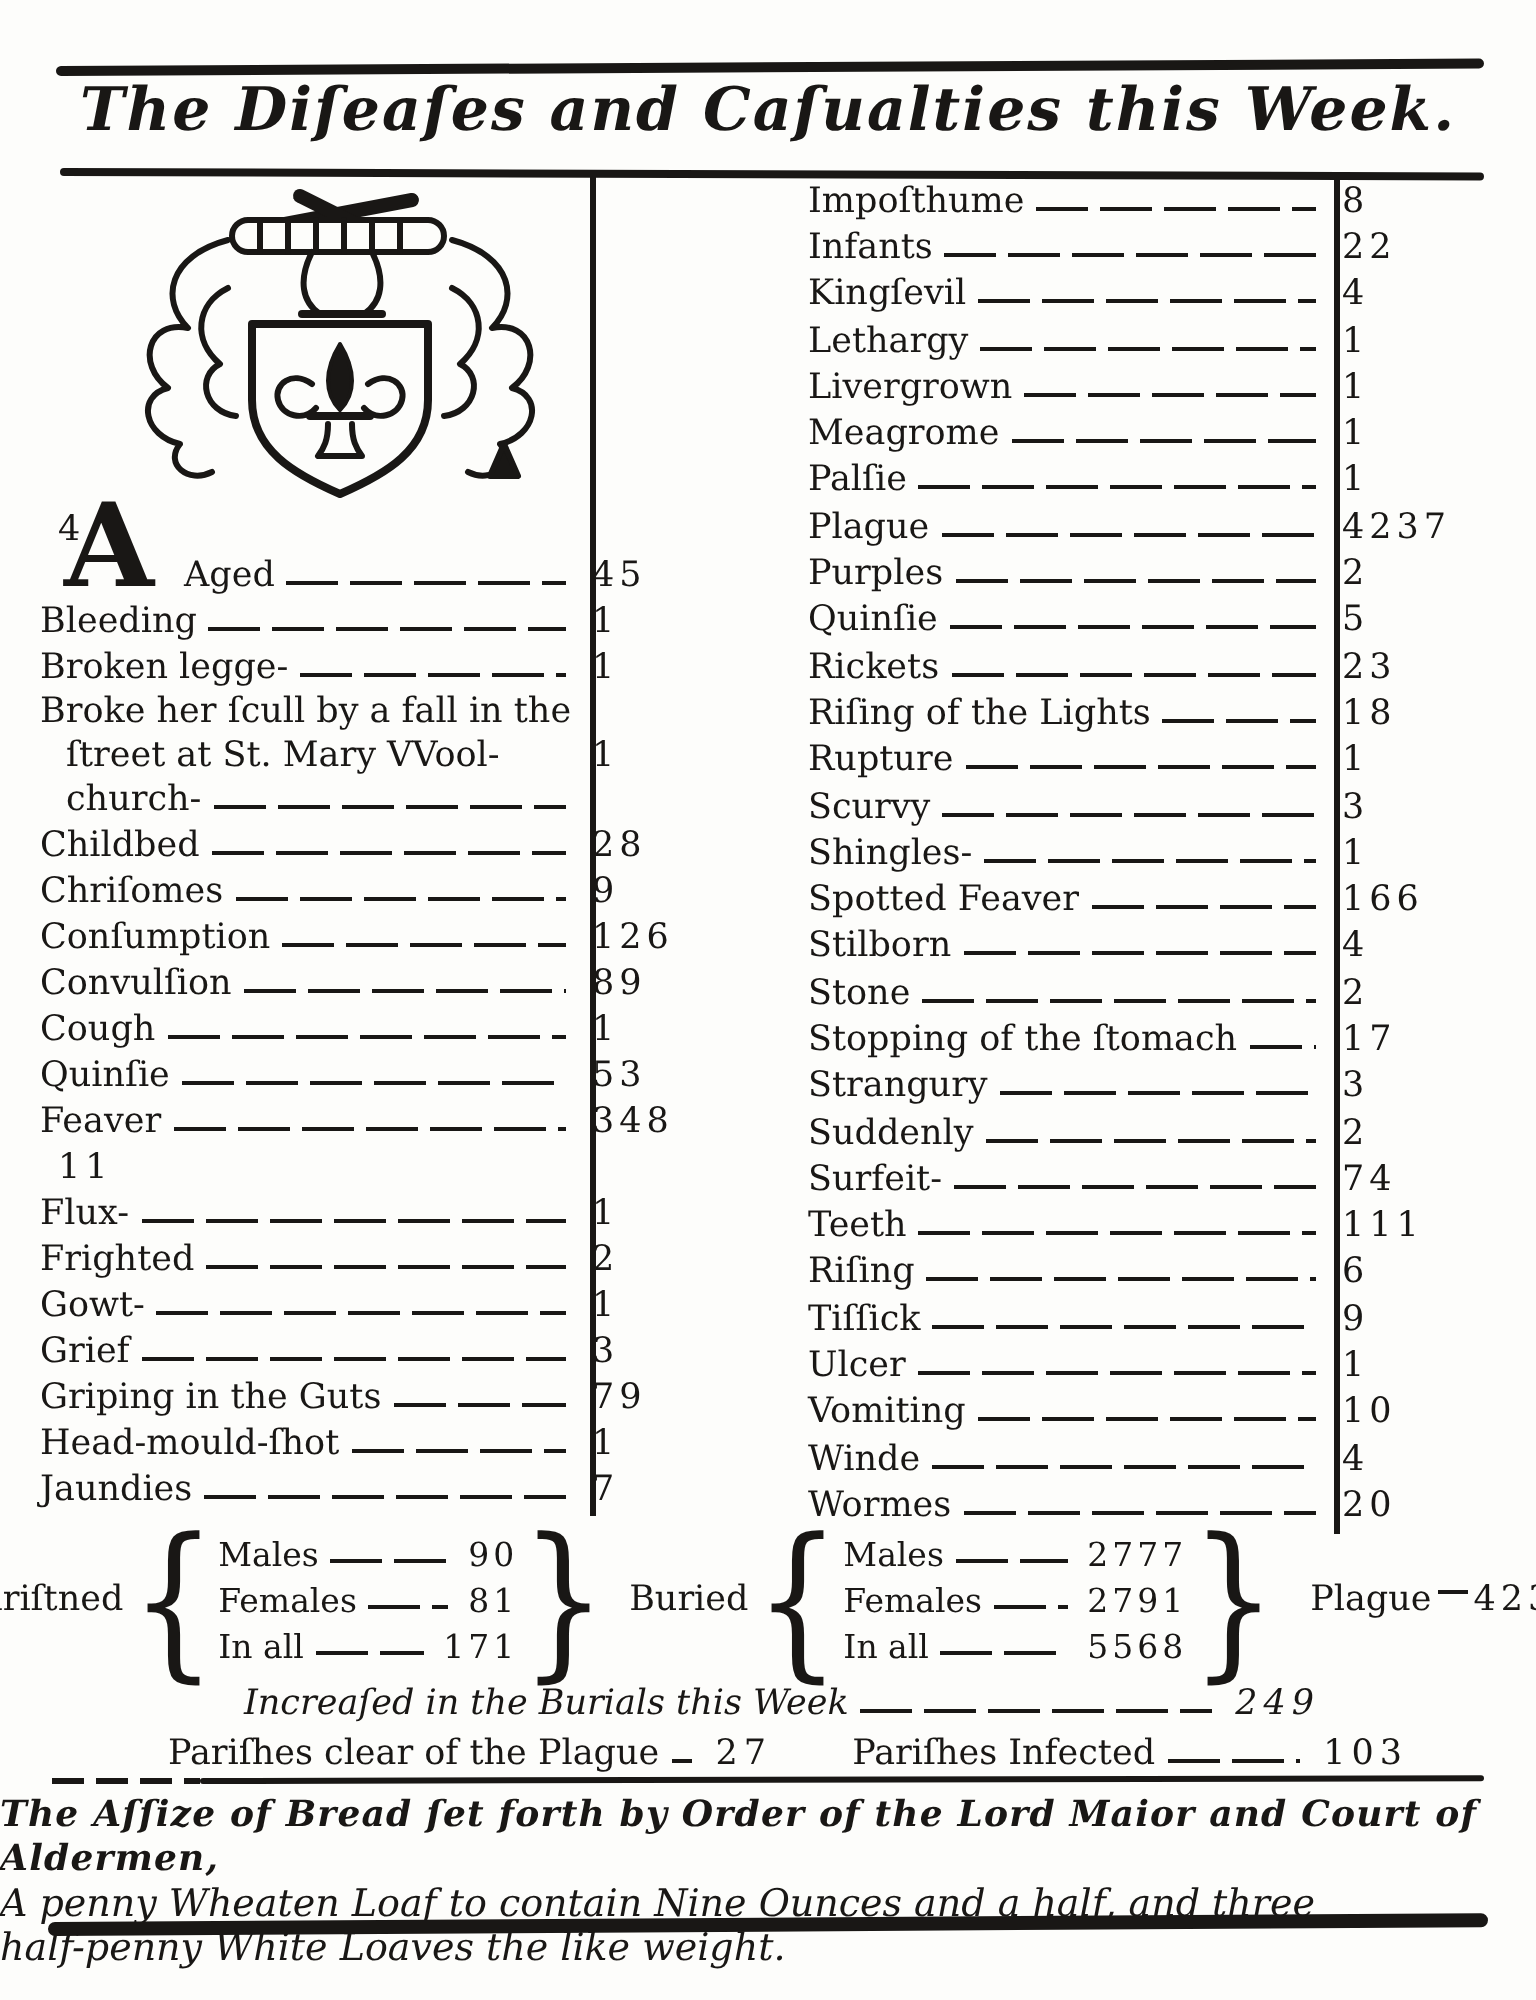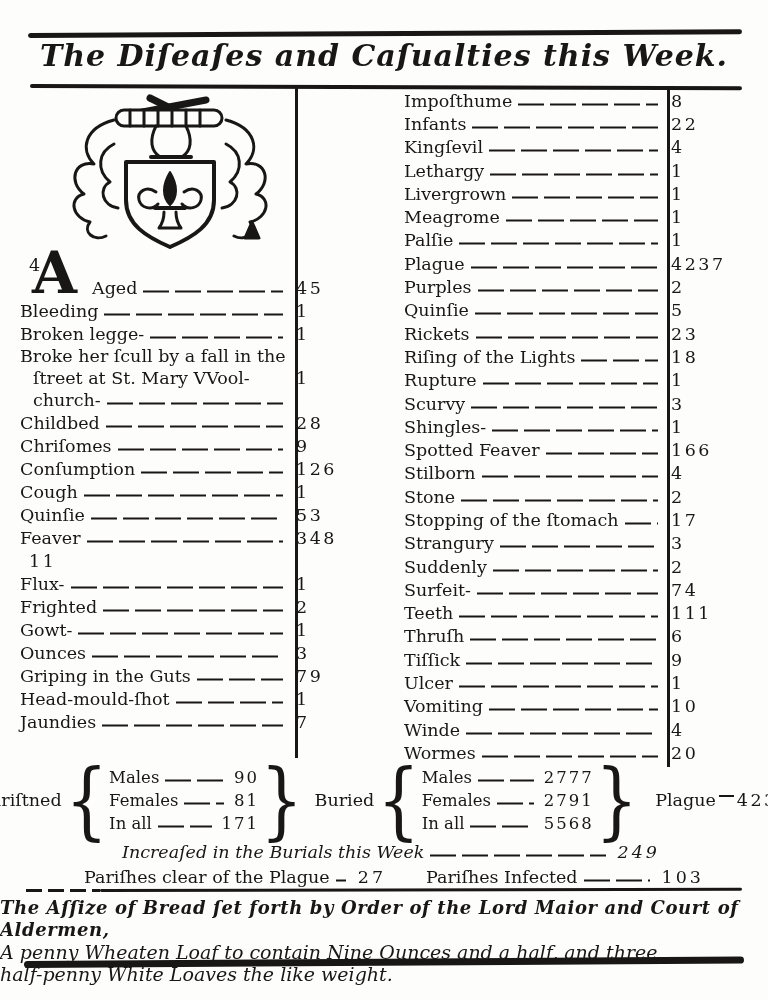--- a/index.html
+++ b/index.html
@@ -173,20 +173,27 @@
         </div>
         <div class="row">
           <div class="rowleft">
             <span class="nm">Conſumption</span>
             <span class="leader"></span>
           </div>
           <span class="val">126</span>
         </div>
         <div class="row">
           <div class="rowleft">
+            <span class="nm">Convulſion</span>
+            <span class="leader"></span>
+          </div>
+          <span class="val">89</span>
+        </div>
+        <div class="row">
+          <div class="rowleft">
             <span class="nm">Cough</span>
             <span class="leader"></span>
           </div>
           <span class="val">1</span>
         </div>
         <div class="row">
           <div class="rowleft">
             <span class="nm">Quinſie</span>
             <span class="leader"></span>
           </div>
@@ -218,21 +225,21 @@
         </div>
         <div class="row">
           <div class="rowleft">
             <span class="nm">Gowt-</span>
             <span class="leader"></span>
           </div>
           <span class="val">1</span>
         </div>
         <div class="row">
           <div class="rowleft">
-            <span class="nm">Ounces</span>
+            <span class="nm">Grief</span>
             <span class="leader"></span>
           </div>
           <span class="val">3</span>
         </div>
         <div class="row">
           <div class="rowleft">
             <span class="nm">Griping in the Guts</span>
             <span class="leader"></span>
           </div>
           <span class="val">79</span>
@@ -410,21 +417,21 @@
         </div>
         <div class="row">
           <div class="rowleft">
             <span class="nm">Teeth</span>
             <span class="leader"></span>
           </div>
           <span class="val">111</span>
         </div>
         <div class="row">
           <div class="rowleft">
-            <span class="nm">Thruſh</span>
+            <span class="nm">Riſing</span>
             <span class="leader"></span>
           </div>
           <span class="val">6</span>
         </div>
         <div class="row">
           <div class="rowleft">
             <span class="nm">Tiſſick</span>
             <span class="leader"></span>
           </div>
           <span class="val">9</span>

